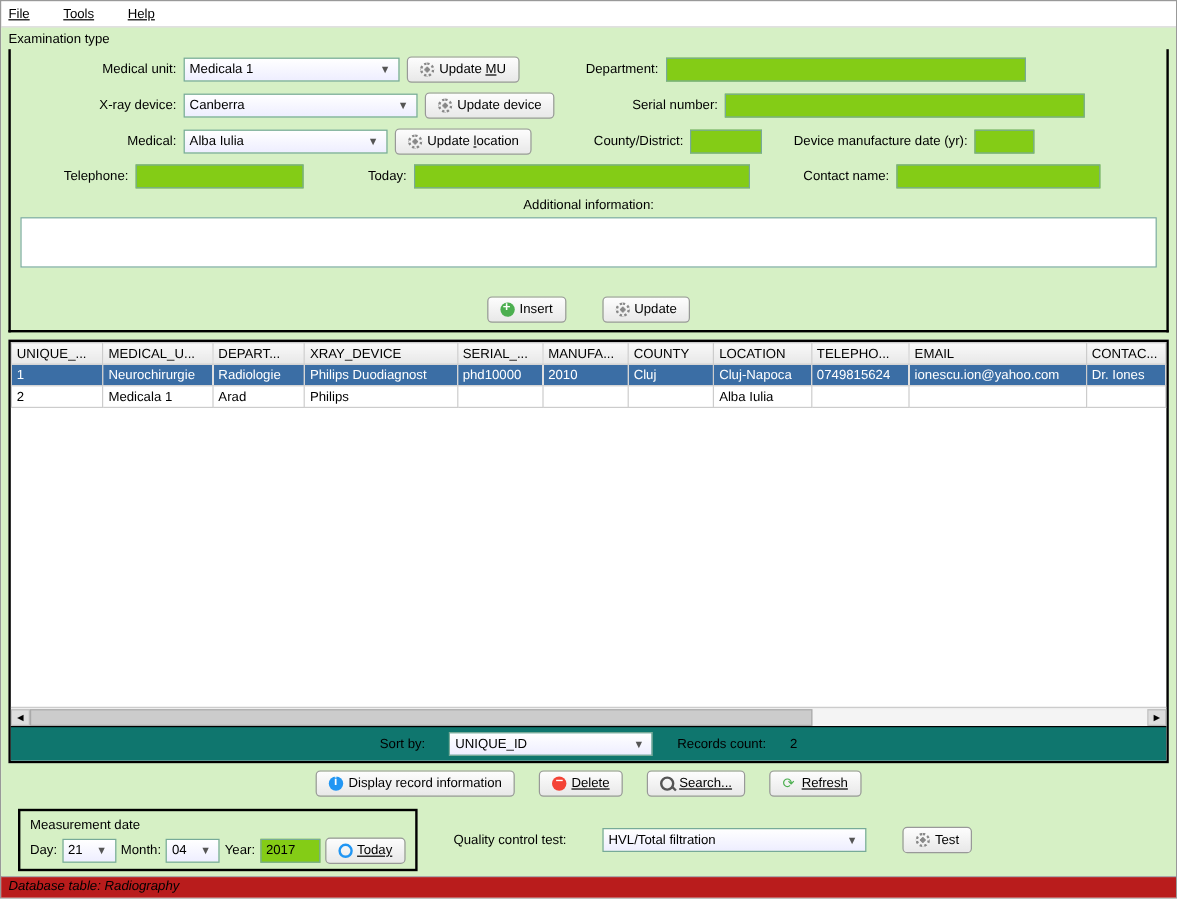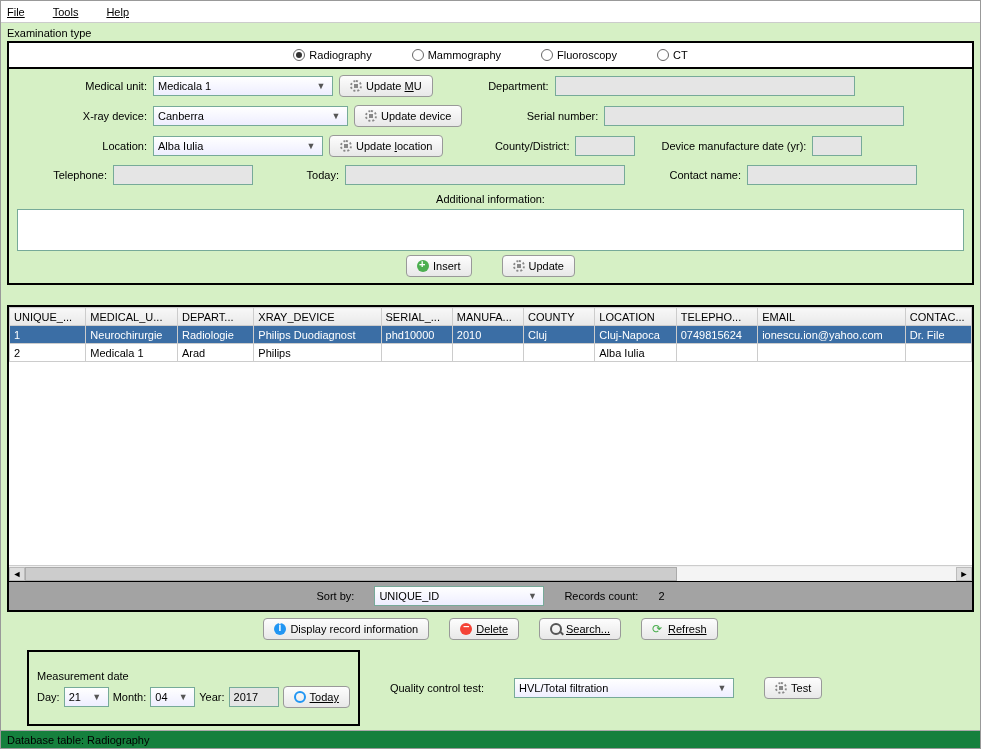--- a/index.html
+++ b/index.html
@@ -13,85 +13,67 @@
 .menubar span { margin-right: 14px; cursor: pointer; }
 .main { flex: 1; background: #d6f0c5; padding: 2px 6px 0 6px; display: flex; flex-direction: column; overflow: hidden; }
 .fieldset-label { font-weight: normal; margin: 2px 0; }
 .exam-box { border: 2px solid #000; background: #fff; padding: 6px; display: flex; justify-content: center; gap: 40px; }
 .radio-item { display: flex; align-items: center; gap: 4px; cursor: pointer; }
 .radio { width: 12px; height: 12px; border: 1px solid #666; border-radius: 50%; display: inline-flex; align-items: center; justify-content: center; background: #fff; }
 .radio.checked::after { content: ""; width: 6px; height: 6px; background: #333; border-radius: 50%; }
 .form-area { border: 2px solid #000; border-top: none; padding: 6px 8px; }
 .form-row { display: flex; align-items: center; margin-bottom: 8px; gap: 6px; }
 .form-row label { text-align: right; }
-.select, .input { height: 20px; border: 1px solid #7a9; background: #e5e5e5; padding: 0 4px; font-size: 11px; }
+.select, .input { height: 20px; border: 1px solid #7a9; background: #84cc16; padding: 0 4px; font-size: 11px; }
 .select { display: flex; align-items: center; justify-content: space-between; background: linear-gradient(#fff,#eef); }
 .select .arrow { width: 14px; text-align: center; font-size: 9px; color: #555; }
 .btn { height: 22px; padding: 0 10px; border: 1px solid #999; border-radius: 4px; background: linear-gradient(#fdfdfd,#e8e8e8); display: inline-flex; align-items: center; gap: 4px; cursor: pointer; white-space: nowrap; }
 .btn .ic { width: 12px; height: 12px; display: inline-block; }
 .ic-gear { background: radial-gradient(circle,#888 40%,transparent 41%); border: 2px dotted #888; border-radius: 50%; }
 .ic-plus { background: #4caf50; border-radius: 50%; position: relative; }
 .ic-plus::after { content: "+"; color: #fff; position: absolute; top: -2px; left: 2px; font-weight: bold; }
 .ic-info { background: #2196f3; border-radius: 50%; position: relative; }
 .ic-info::after { content: "i"; color: #fff; position: absolute; top: -1px; left: 4px; font-weight: bold; font-size: 10px; }
 .ic-del { background: #f44336; border-radius: 50%; position: relative; }
 .ic-del::after { content: "–"; color: #fff; position: absolute; top: -3px; left: 3px; font-weight: bold; }
 .ic-search { border: 2px solid #555; border-radius: 50%; width: 8px; height: 8px; position: relative; }
 .ic-search::after { content: ""; position: absolute; width: 5px; height: 2px; background: #555; transform: rotate(45deg); top: 7px; left: 7px; }
 .ic-refresh { color: #4caf50; font-size: 12px; line-height: 12px; }
 .ic-clock { border: 2px solid #2196f3; border-radius: 50%; width: 10px; height: 10px; position: relative; }
 .textarea { width: 100%; height: 42px; border: 1px solid #7a9; background: #fff; }
-.records-box { border: 2px solid #000; flex: 1; display: flex; flex-direction: column; background: #fff; margin-top: 20px; overflow: hidden; }
+.records-box { border: 2px solid #000; flex: 1; display: flex; flex-direction: column; background: #fff; margin-top: 6px; overflow: hidden; }
 .table-wrap { flex: 1; overflow: auto; }
 table { border-collapse: collapse; width: 100%; table-layout: fixed; }
 th, td { border: 1px solid #ccc; padding: 2px 4px; text-align: left; font-size: 11px; overflow: hidden; white-space: nowrap; text-overflow: ellipsis; height: 18px; }
 th { background: linear-gradient(#f8f8f8,#e8e8e8); font-weight: normal; }
 tr.sel td { background: #3b6ea5; color: #fff; }
 .hscroll { height: 16px; background: #eee; border-top: 1px solid #ccc; display: flex; align-items: center; }
 .hscroll .arrow-btn { width: 16px; height: 14px; background: #ddd; border: 1px solid #bbb; text-align: center; font-size: 9px; line-height: 12px; cursor: pointer; }
 .hscroll .track { flex: 1; background: #f4f4f4; height: 14px; position: relative; }
 .hscroll .thumb { position: absolute; left: 0; width: 70%; height: 100%; background: #ccc; border: 1px solid #aaa; }
-.sort-row { display: flex; align-items: center; justify-content: center; gap: 20px; padding: 4px; background: #a3a3a3; border-top: 1px solid #000; }
+.sort-row { display: flex; align-items: center; justify-content: center; gap: 20px; padding: 4px; background: #0f766e; border-top: 1px solid #000; }
 .action-row { display: flex; justify-content: center; gap: 20px; padding: 6px; }
 .bottom-row { display: flex; align-items: center; gap: 30px; padding: 4px 8px; }
-.meas-box { border: 2px solid #000; padding: 16px 8px; margin-left: 12px; }
+.meas-box { border: 2px solid #000; padding: 4px 8px; }
 .meas-box .fieldset-label { margin-bottom: 4px; }
-.statusbar { height: 18px; border-top: 1px solid #aaa; padding: 2px 6px; font-size: 11px; display: flex; align-items: center; background: #15803d; }
+.statusbar { height: 18px; border-top: 1px solid #aaa; padding: 2px 6px; font-size: 11px; display: flex; align-items: flex-start; background: #b91c1c; font-style: italic; }
 .u { text-decoration: underline; }
 </style>
 </head>
 <body>
 
 <div class="window">
   <div class="menubar">
     <span><span class="u">File</span></span>
     <span><span class="u">Tools</span></span>
     <span><span class="u">Help</span></span>
   </div>
   <div class="main">
 
     <div class="fieldset-label">Examination type</div>
-    <div class="exam-box">
-      <span class="radio-item">
-          <span class="radio checked"></span>
-          <span>Radiography</span>
-        </span>
-      <span class="radio-item">
-          <span class="radio"></span>
-          <span>Mammography</span>
-        </span>
-      <span class="radio-item">
-          <span class="radio"></span>
-          <span>Fluoroscopy</span>
-        </span>
-      <span class="radio-item">
-          <span class="radio"></span>
-          <span>CT</span>
-        </span>
-    </div>
 
     <div class="form-area">
       <div class="form-row">
         <label style="width:130px">Medical unit:</label>
         <div class="select" style="width:180px">
             <span>Medicala 1</span>
             <span class="arrow">▼</span>
           </div>
         <span class="btn">
             <span class="ic ic-gear"></span>
@@ -107,21 +89,21 @@
             <span class="arrow">▼</span>
           </div>
         <span class="btn">
             <span class="ic ic-gear"></span>
             <span>Update device</span>
           </span>
         <label style="width:110px;margin-left:20px">Serial number:</label>
         <input class="input" style="width: 300px;" value="">
       </div>
       <div class="form-row">
-        <label style="width:130px">Location:</label>
+        <label style="width:130px">Medical:</label>
         <div class="select" style="width:170px">
             <span>Alba Iulia</span>
             <span class="arrow">▼</span>
           </div>
         <span class="btn">
             <span class="ic ic-gear"></span>
             <span>Update <span class="u">l</span>ocation</span>
           </span>
         <label style="width:110px;margin-left:10px">County/District:</label>
         <input class="input" style="width: 60px;" value="">
@@ -131,21 +113,21 @@
       <div class="form-row">
         <label style="width:90px">Telephone:</label>
         <input class="input" style="width: 140px;" value="">
         <label style="width:60px;margin-left:20px">Today:</label>
         <input class="input" style="width: 280px;" value="">
         <label style="width:100px;margin-left:10px">Contact name:</label>
         <input class="input" style="width: 170px;" value="">
       </div>
       <div style="text-align:center;margin-bottom:4px">Additional information:</div>
       <div class="textarea"></div>
-      <div style="display:flex;justify-content:center;gap:30px;margin-top:4px">
+      <div style="display:flex;justify-content:center;gap:30px;margin-top:24px">
         <span class="btn">
             <span class="ic ic-plus"></span>
             <span>Insert</span>
           </span>
         <span class="btn">
             <span class="ic ic-gear"></span>
             <span>Update</span>
           </span>
       </div>
     </div>
@@ -186,21 +168,21 @@
                 <td>1</td>
                 <td>Neurochirurgie</td>
                 <td>Radiologie</td>
                 <td>Philips Duodiagnost</td>
                 <td>phd10000</td>
                 <td>2010</td>
                 <td>Cluj</td>
                 <td>Cluj-Napoca</td>
                 <td>0749815624</td>
                 <td>ionescu.ion@yahoo.com</td>
-                <td>Dr. File</td>
+                <td>Dr. Iones</td>
               </tr>
               <tr>
                 <td>2</td>
                 <td>Medicala 1</td>
                 <td>Arad</td>
                 <td>Philips</td>
                 <td></td>
                 <td></td>
                 <td></td>
                 <td>Alba Iulia</td>

